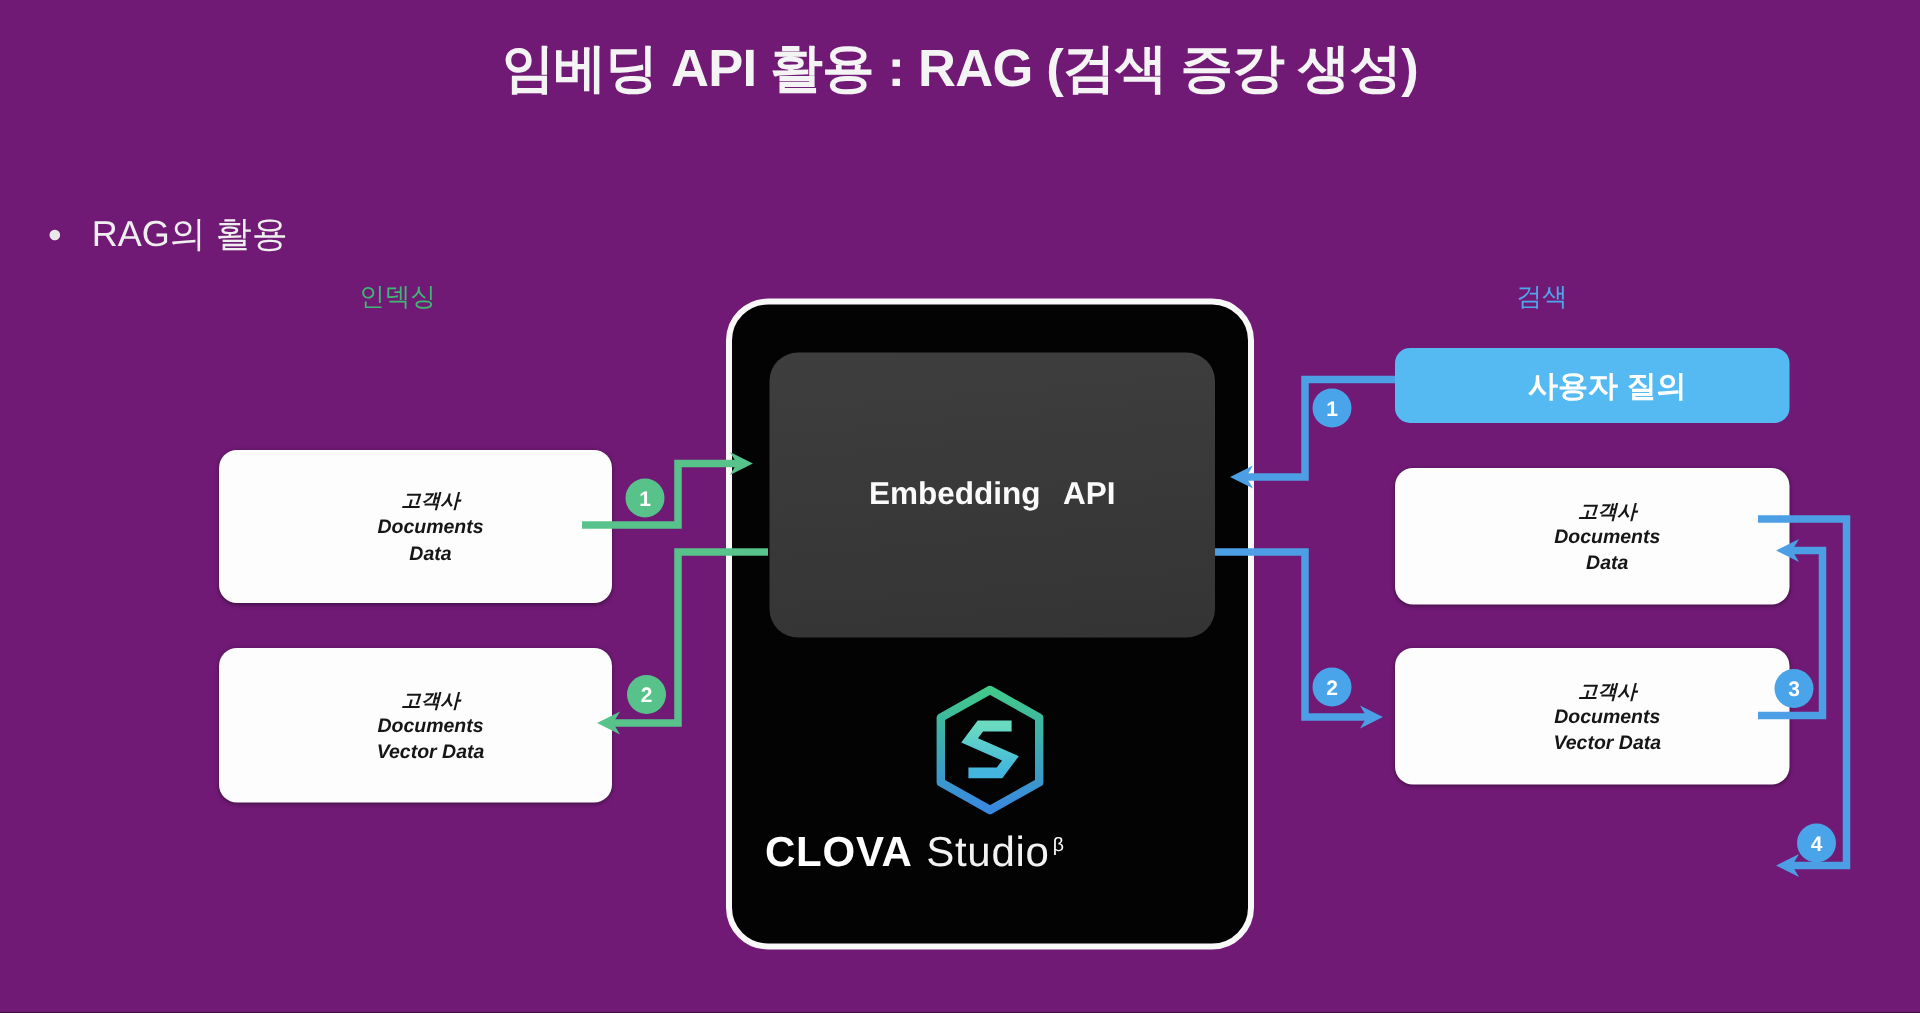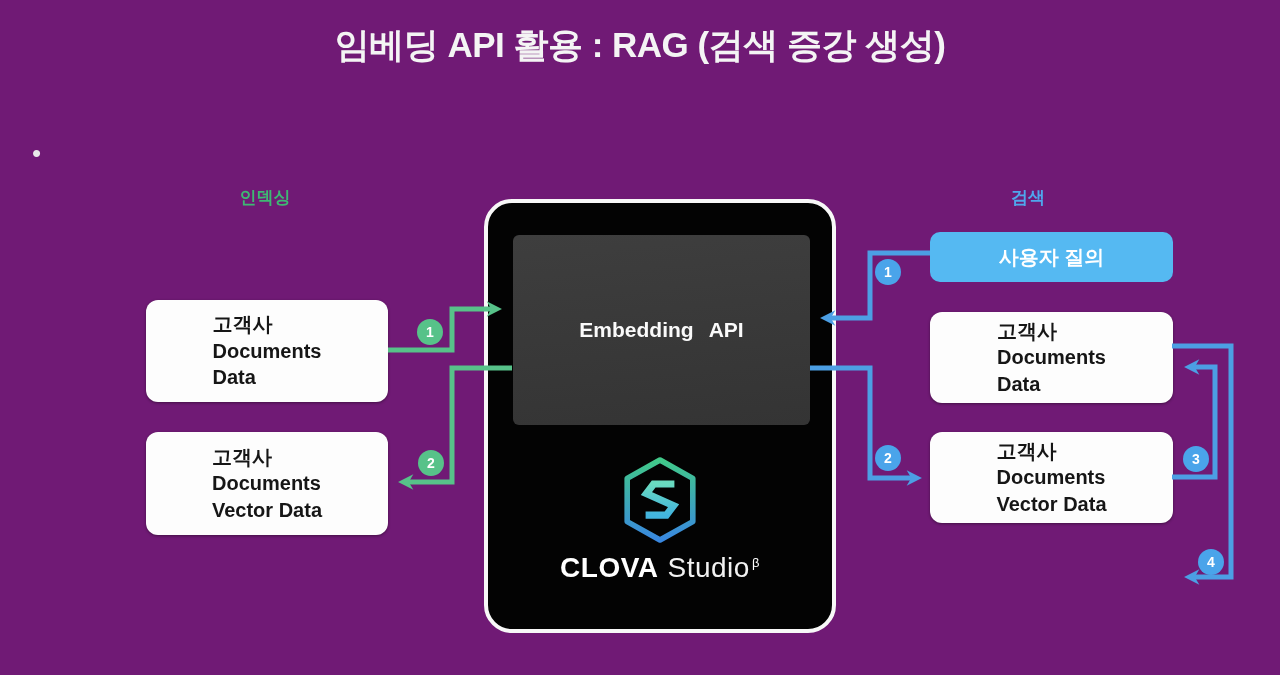--- a/index.html
+++ b/index.html
@@ -18,35 +18,37 @@
   }
   .bullet-row{
     position:absolute;left:32px;top:140px;
     display:flex;align-items:center;gap:20px;
     color:#efefef;
   }
   .bullet-dot{font-size:26px;line-height:1;color:#e8e8e8;}
   .bullet-text{font-size:24px;font-weight:500;}
   .section-label{
     position:absolute;width:120px;text-align:center;
-    font-size:17px;font-weight:700;
+    font-size:17px;font-weight:400;
   }
   .label-indexing{left:205px;top:186px;color:#3eb873;}
   .label-search{left:968px;top:186px;color:#4fa6ec;}
   
   .box{
     position:absolute;
     display:flex;align-items:center;justify-content:center;
-    text-align:left;white-space:pre-line;
+    text-align:center;white-space:pre-line;
     border-radius:12px;
+    padding-left:20px;
   }
   .box-white{
     background:#fdfdfd;color:#161616;
-    font-size:20px;font-weight:700;line-height:1.33;
+    font-size:13px;font-weight:700;line-height:1.33;
     box-shadow:0 1px 3px rgba(0,0,0,.4);
+    font-style:italic;
   }
   .box-blue{
     background:#55b9f2;color:#ffffff;
     font-size:20px;font-weight:700;
     border-radius:10px;
   }
   .lbox1{left:146px;top:300px;width:242px;height:102px;}
   .lbox2{left:146px;top:432px;width:242px;height:103px;}
   .rbox-query{left:930px;top:232px;width:243px;height:50px;}
   .rbox-doc{left:930px;top:312px;width:243px;height:91px;}
@@ -56,28 +58,28 @@
   .panel{
     position:absolute;left:484px;top:199px;width:352px;height:434px;
     box-sizing:border-box;
     background:#030303;
     border:4px solid #f8f8f8;
     border-radius:28px;
   }
   .api-box{
     position:absolute;left:513px;top:235px;width:297px;height:190px;
     background:linear-gradient(175deg,#3e3e3e 0%,#343434 100%);
-    border-radius:6px;
+    border-radius:19px;
     display:flex;align-items:center;justify-content:center;
     color:#fafafa;font-size:21px;font-weight:700;word-spacing:10px;
   }
   .logo-svg{position:absolute;left:620px;top:456px;width:80px;height:88px;}
   .brand{
     position:absolute;left:510px;top:552px;width:300px;
-    text-align:center;color:#ffffff;font-size:28px;letter-spacing:.5px;
+    text-align:left;color:#ffffff;font-size:28px;letter-spacing:.5px;
     white-space:nowrap;
   }
   .brand .brand-main{font-weight:800;}
   .brand .brand-product{font-weight:400;margin-left:9px;color:#f2f2f2;}
   .brand sup{font-size:13px;font-weight:400;margin-left:2px;}
   
   .flow-svg{position:absolute;left:0;top:0;pointer-events:none;}
   
   .badge{
     position:absolute;width:26px;height:26px;border-radius:50%;
@@ -95,20 +97,21 @@
 </style>
 </head>
 <body>
 
 <div class="slide">
 
   <div class="title">임베딩 API 활용 : RAG (검색 증강 생성)</div>
 
   <div class="bullet-row">
     <span class="bullet-dot">•</span>
+    <span class="bullet-text">RAG의 활용</span>
   </div>
 
   <div class="section-label label-indexing">인덱싱</div>
   <div class="section-label label-search">검색</div>
 
   <div class="box box-white lbox1">고객사
 Documents
 Data</div>
   <div class="box box-white lbox2">고객사
 Documents

